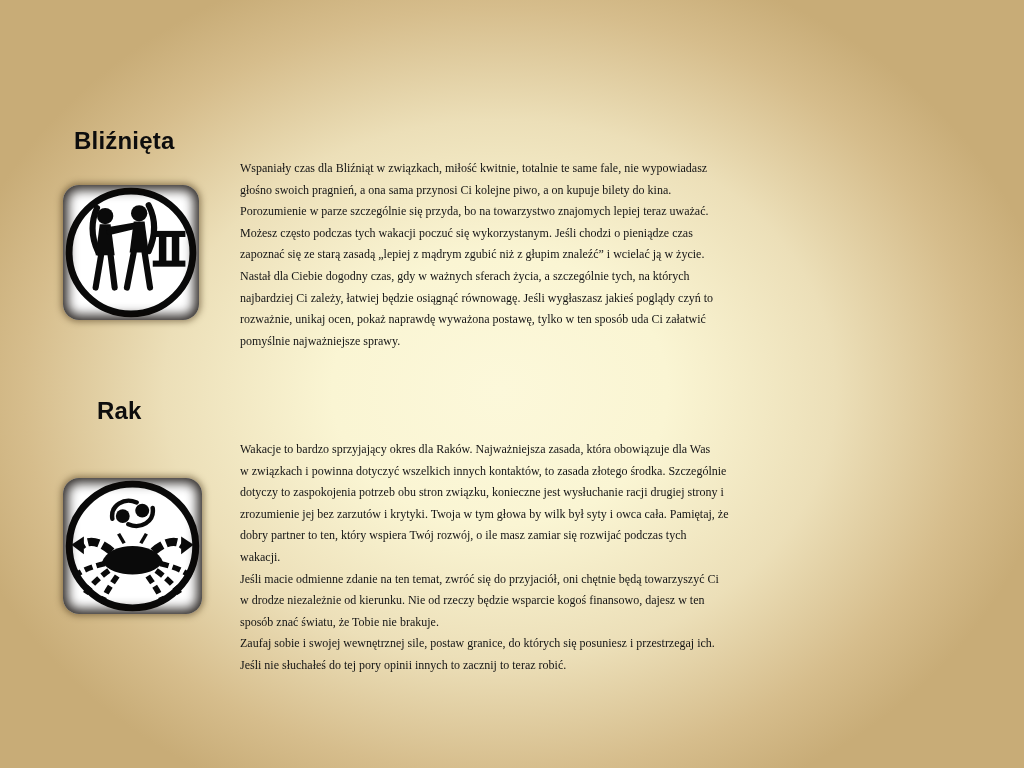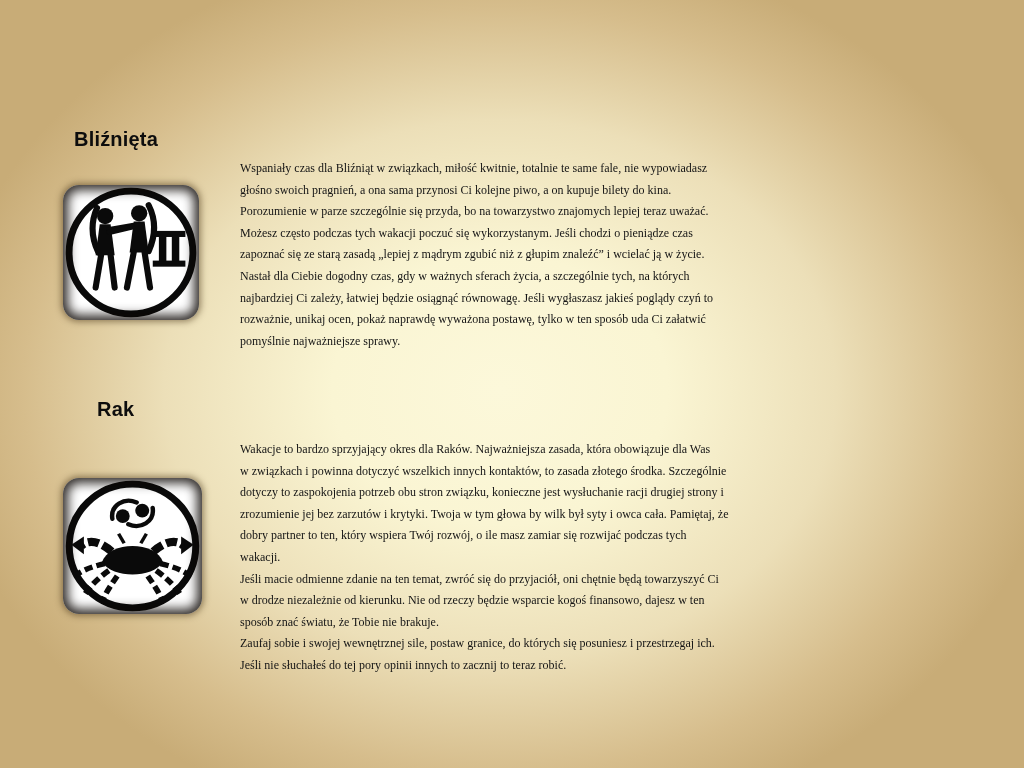--- a/index.html
+++ b/index.html
@@ -7,21 +7,21 @@
     position:relative;
     width:1024px;height:768px;
     overflow:hidden;
     font-family:"Liberation Sans", sans-serif;
     background:radial-gradient(ellipse 560px 450px at 500px 390px,
       #fcf8da 0%, #faf5d3 30%, #ecdfb8 60%, #d6bd8c 85%, #c8ac77 100%);
   }
   .heading{
     position:absolute;
     margin:0;
-    font-size:20px;
+    font-size:24px;
     font-weight:700;
     color:#0d0d0d;
     line-height:1.2;
     letter-spacing:0.2px;
   }
   .body-text{
     position:absolute;
     left:240px;
     width:784px;
     font-size:12px;

